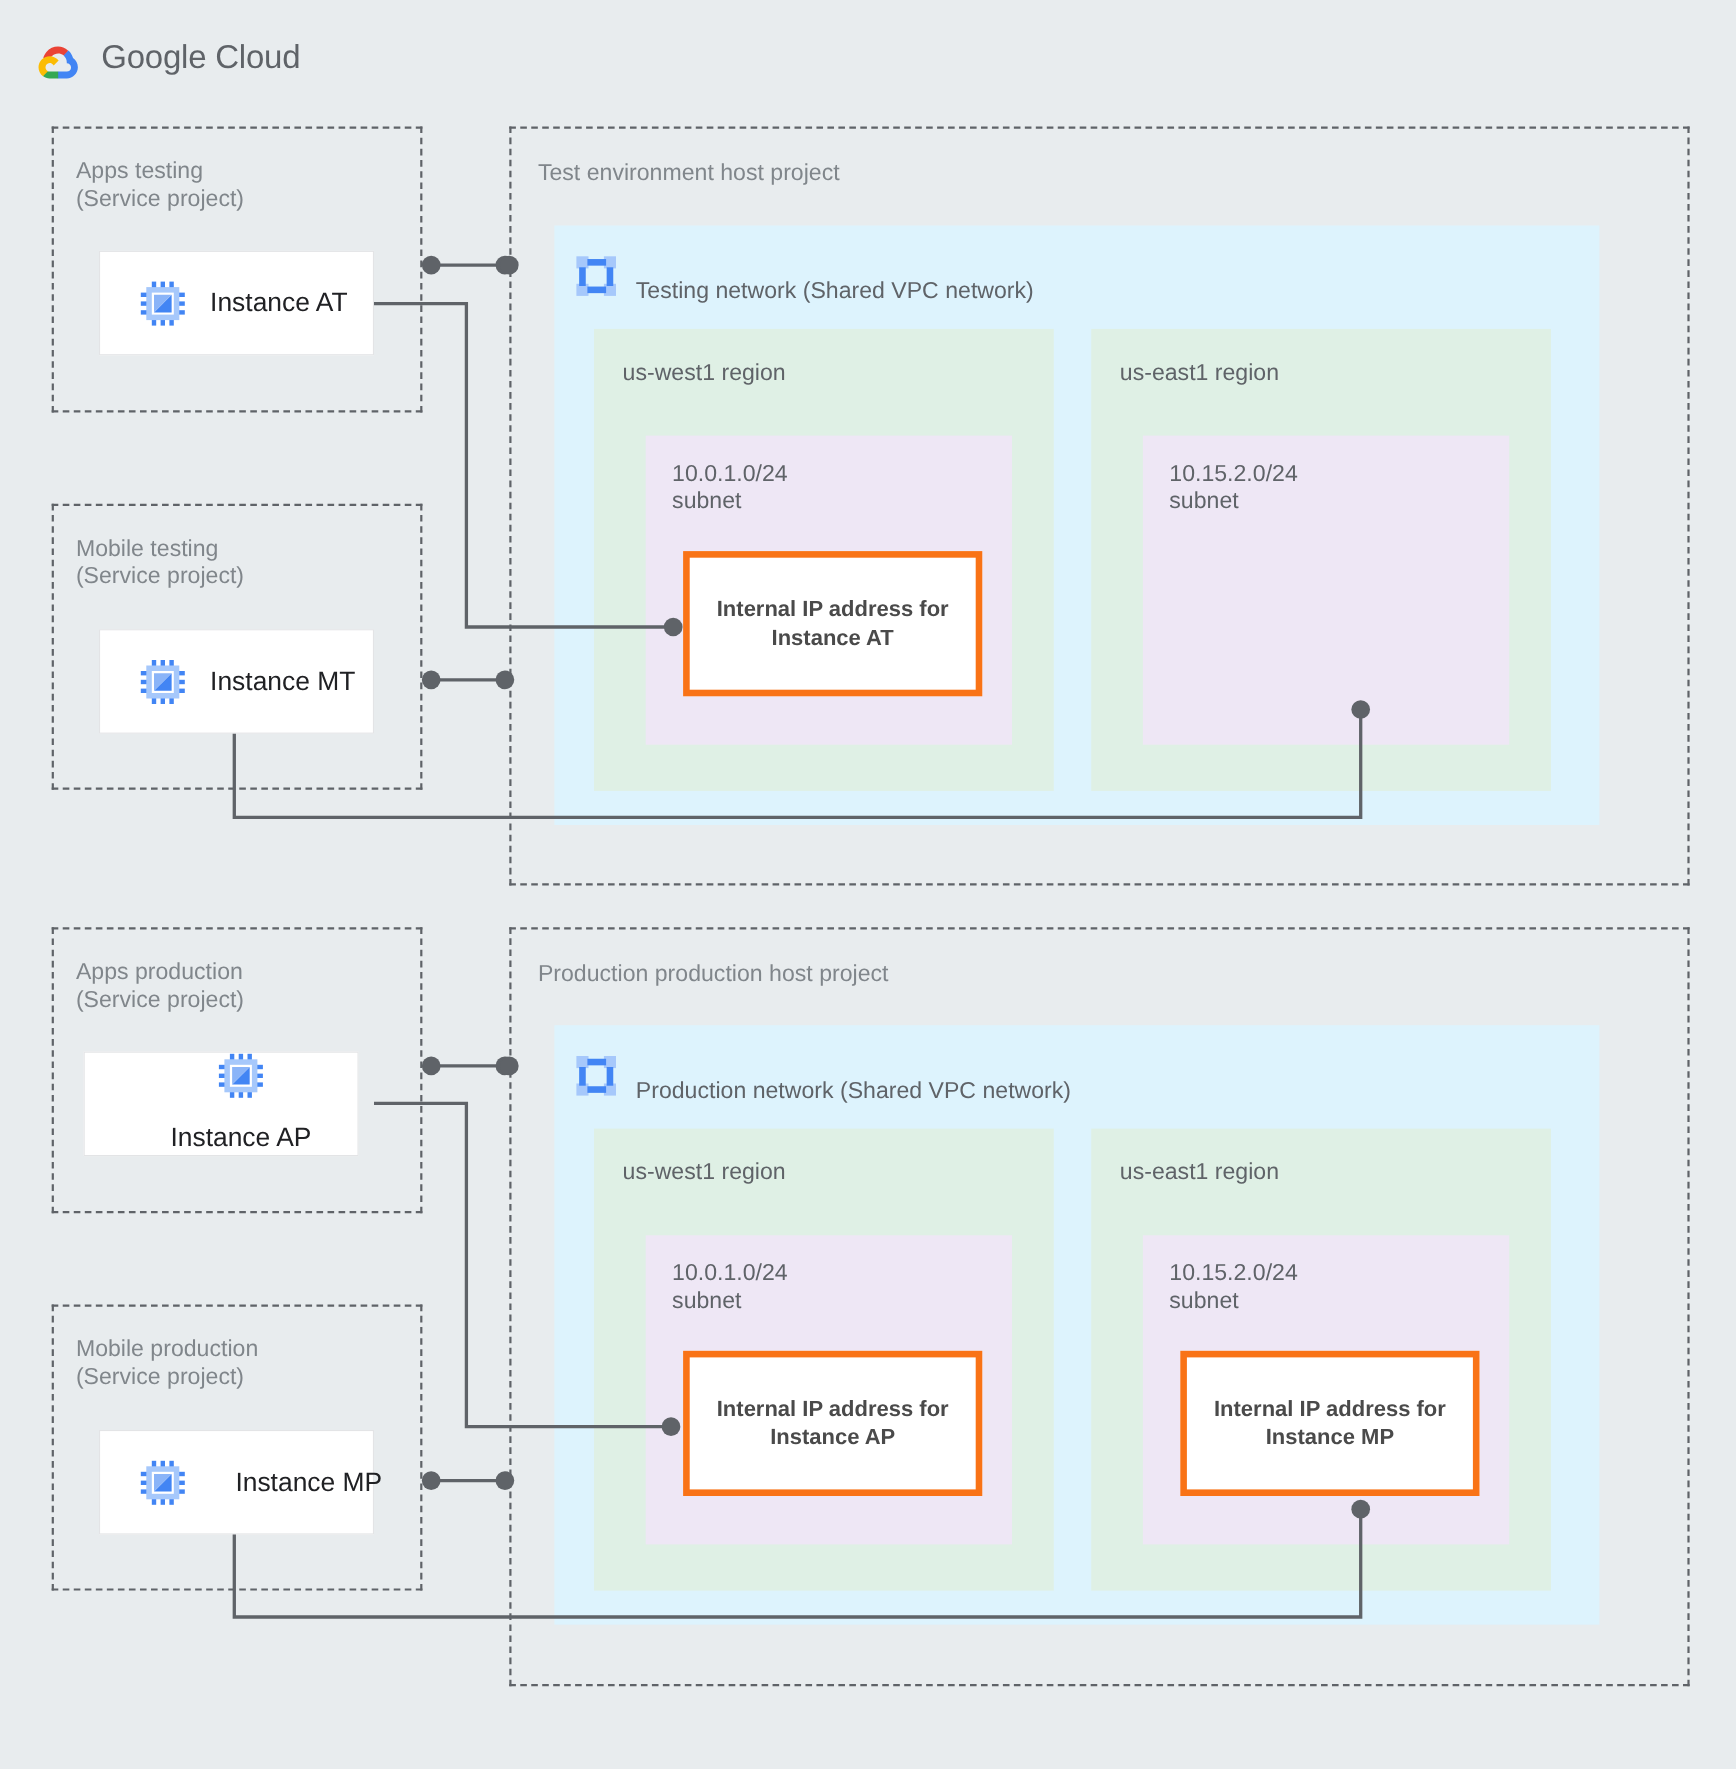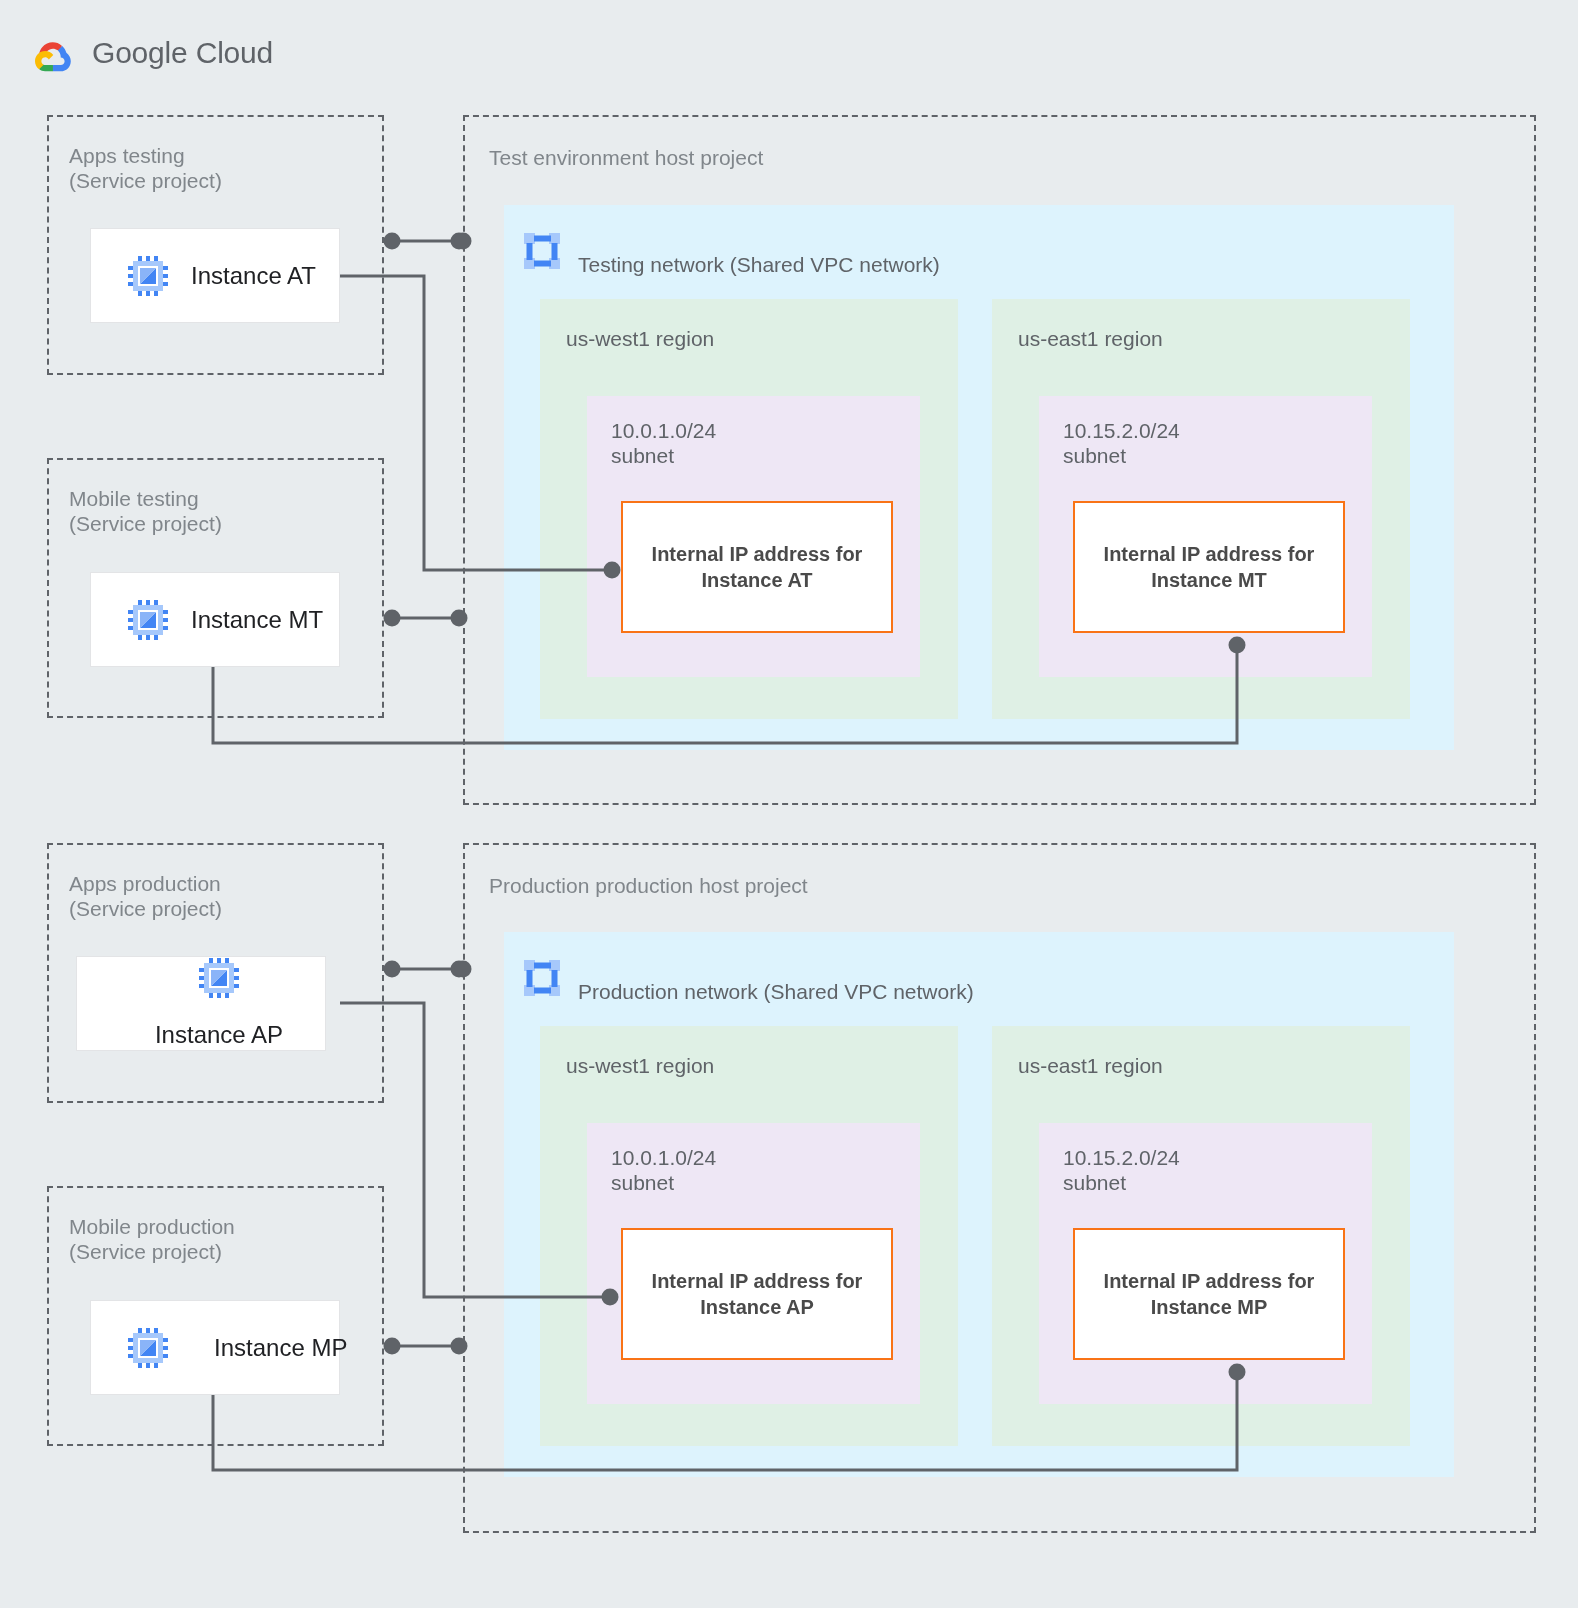--- a/index.html
+++ b/index.html
@@ -43,21 +43,21 @@
 
   
   .subnet{background:#eee7f5;box-sizing:border-box;}
   .subnet-label{color:#5f6368;font-size:21px;line-height:25px;position:absolute;left:24px;top:22px;white-space:pre-line;}
 
   
   .ipbox{
     background:#ffffff;box-sizing:border-box;
     display:flex;align-items:center;justify-content:center;text-align:center;
     color:#4a4a4a;font-size:20px;font-weight:bold;line-height:26px;
-    border:2px solid #f97316;
+    border:6px solid #f97316;
   }
 
   
   .inst{
     background:#ffffff;border:1px solid #e3e4e6;box-sizing:border-box;
     display:flex;align-items:center;gap:22px;padding-left:36px;
   }
   .inst-label{font-size:24px;color:#202124;white-space:nowrap;}
   .vm-icon{width:42px;height:42px;position:relative;flex:0 0 42px;}
   svg.conn{position:absolute;left:0;top:0;width:1578px;height:1608px;pointer-events:none;overflow:visible;}
@@ -165,21 +165,20 @@
     <div class="abs subnet" style="left:47px;top:97px;width:333px;height:281px;">
       <div class="subnet-label"><span>10.0.1.0/24</span><br><span>subnet</span></div>
       <div class="abs ipbox" style="left:34px;top:105px;width:272px;height:132px;">Internal IP address for Instance AT</div>
     </div>
   </div>
 
   <div class="abs region" style="left:488px;top:94px;width:418px;height:420px;">
     <div class="region-label">us-east1 region</div>
     <div class="abs subnet" style="left:47px;top:97px;width:333px;height:281px;">
       <div class="subnet-label"><span>10.15.2.0/24</span><br><span>subnet</span></div>
-      <div class="abs ipbox" style="left:34px;top:105px;width:272px;height:132px;">Internal IP address for Instance MT</div>
     </div>
   </div>
 </div>
 
 <div class="abs proj" style="left:47px;top:843px;width:337px;height:260px;">
   <div class="proj-label abs" style="left:20px;top:26px;">Apps production
 (Service project)</div>
 </div>
 <div class="abs inst" style="left:76px;top:956px;width:250px;height:95px;flex-direction:column;">
   <span class="vm-icon">

